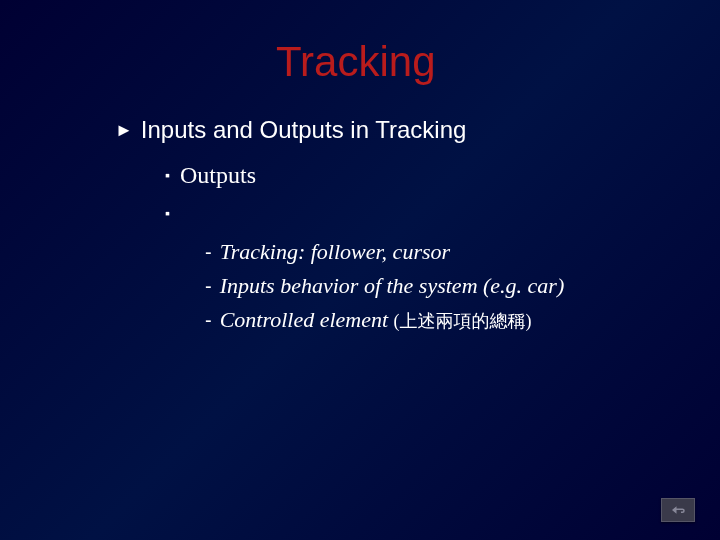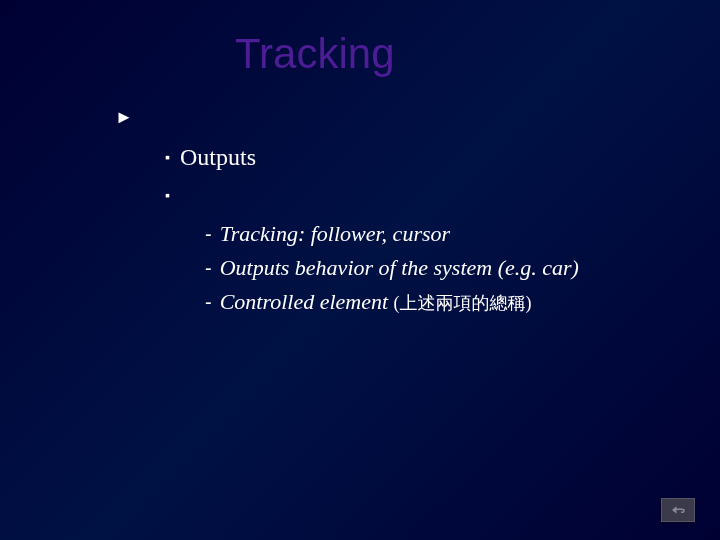--- a/index.html
+++ b/index.html
@@ -18,23 +18,24 @@
     width: 100%;
     height: 100%;
     box-sizing: border-box;
     position: relative;
   }
   .title {
     font-size: 42px;
     font-family: Arial, sans-serif;
     font-weight: normal;
     text-align: left;
-    padding-top: 30px;
+    padding-top: 38px;
     padding-left: 235px;
-    color: #4c1d95;
+    color: #b91c1c;
+    margin-left: 41px;
   }
   .content {
     padding-left: 115px;
     padding-top: 30px;
   }
   .level1 {
     font-size: 24px;
     font-family: Arial, sans-serif;
     margin-bottom: 18px;
     display: flex;
@@ -99,39 +100,40 @@
 </head>
 <body>
 
 <div class="slide">
   <div class="title">Tracking</div>
 
   <div class="content">
 
     <div class="level1">
       <span class="bullet">►</span>
+      <span>Inputs and Outputs in Tracking</span>
     </div>
 
     <div class="level2">
       <span class="bullet">▪</span>
       <span>Outputs</span>
     </div>
 
     <div class="level2">
       <span class="bullet">▪</span>
     </div>
 
     <div class="level3">
       <span class="bullet">-</span>
       <span>Tracking: follower, cursor</span>
     </div>
 
     <div class="level3">
       <span class="bullet">-</span>
-      <span>Outputs behavior of the system (e.g. car)</span>
+      <span>Inputs behavior of the system (e.g. car)</span>
     </div>
 
     <div class="level3">
       <span class="bullet">-</span>
       <span><span>Controlled element </span><span class="cjk">(上述兩項的總稱)</span></span>
     </div>
 
   </div>
 
   <div class="return-button">

